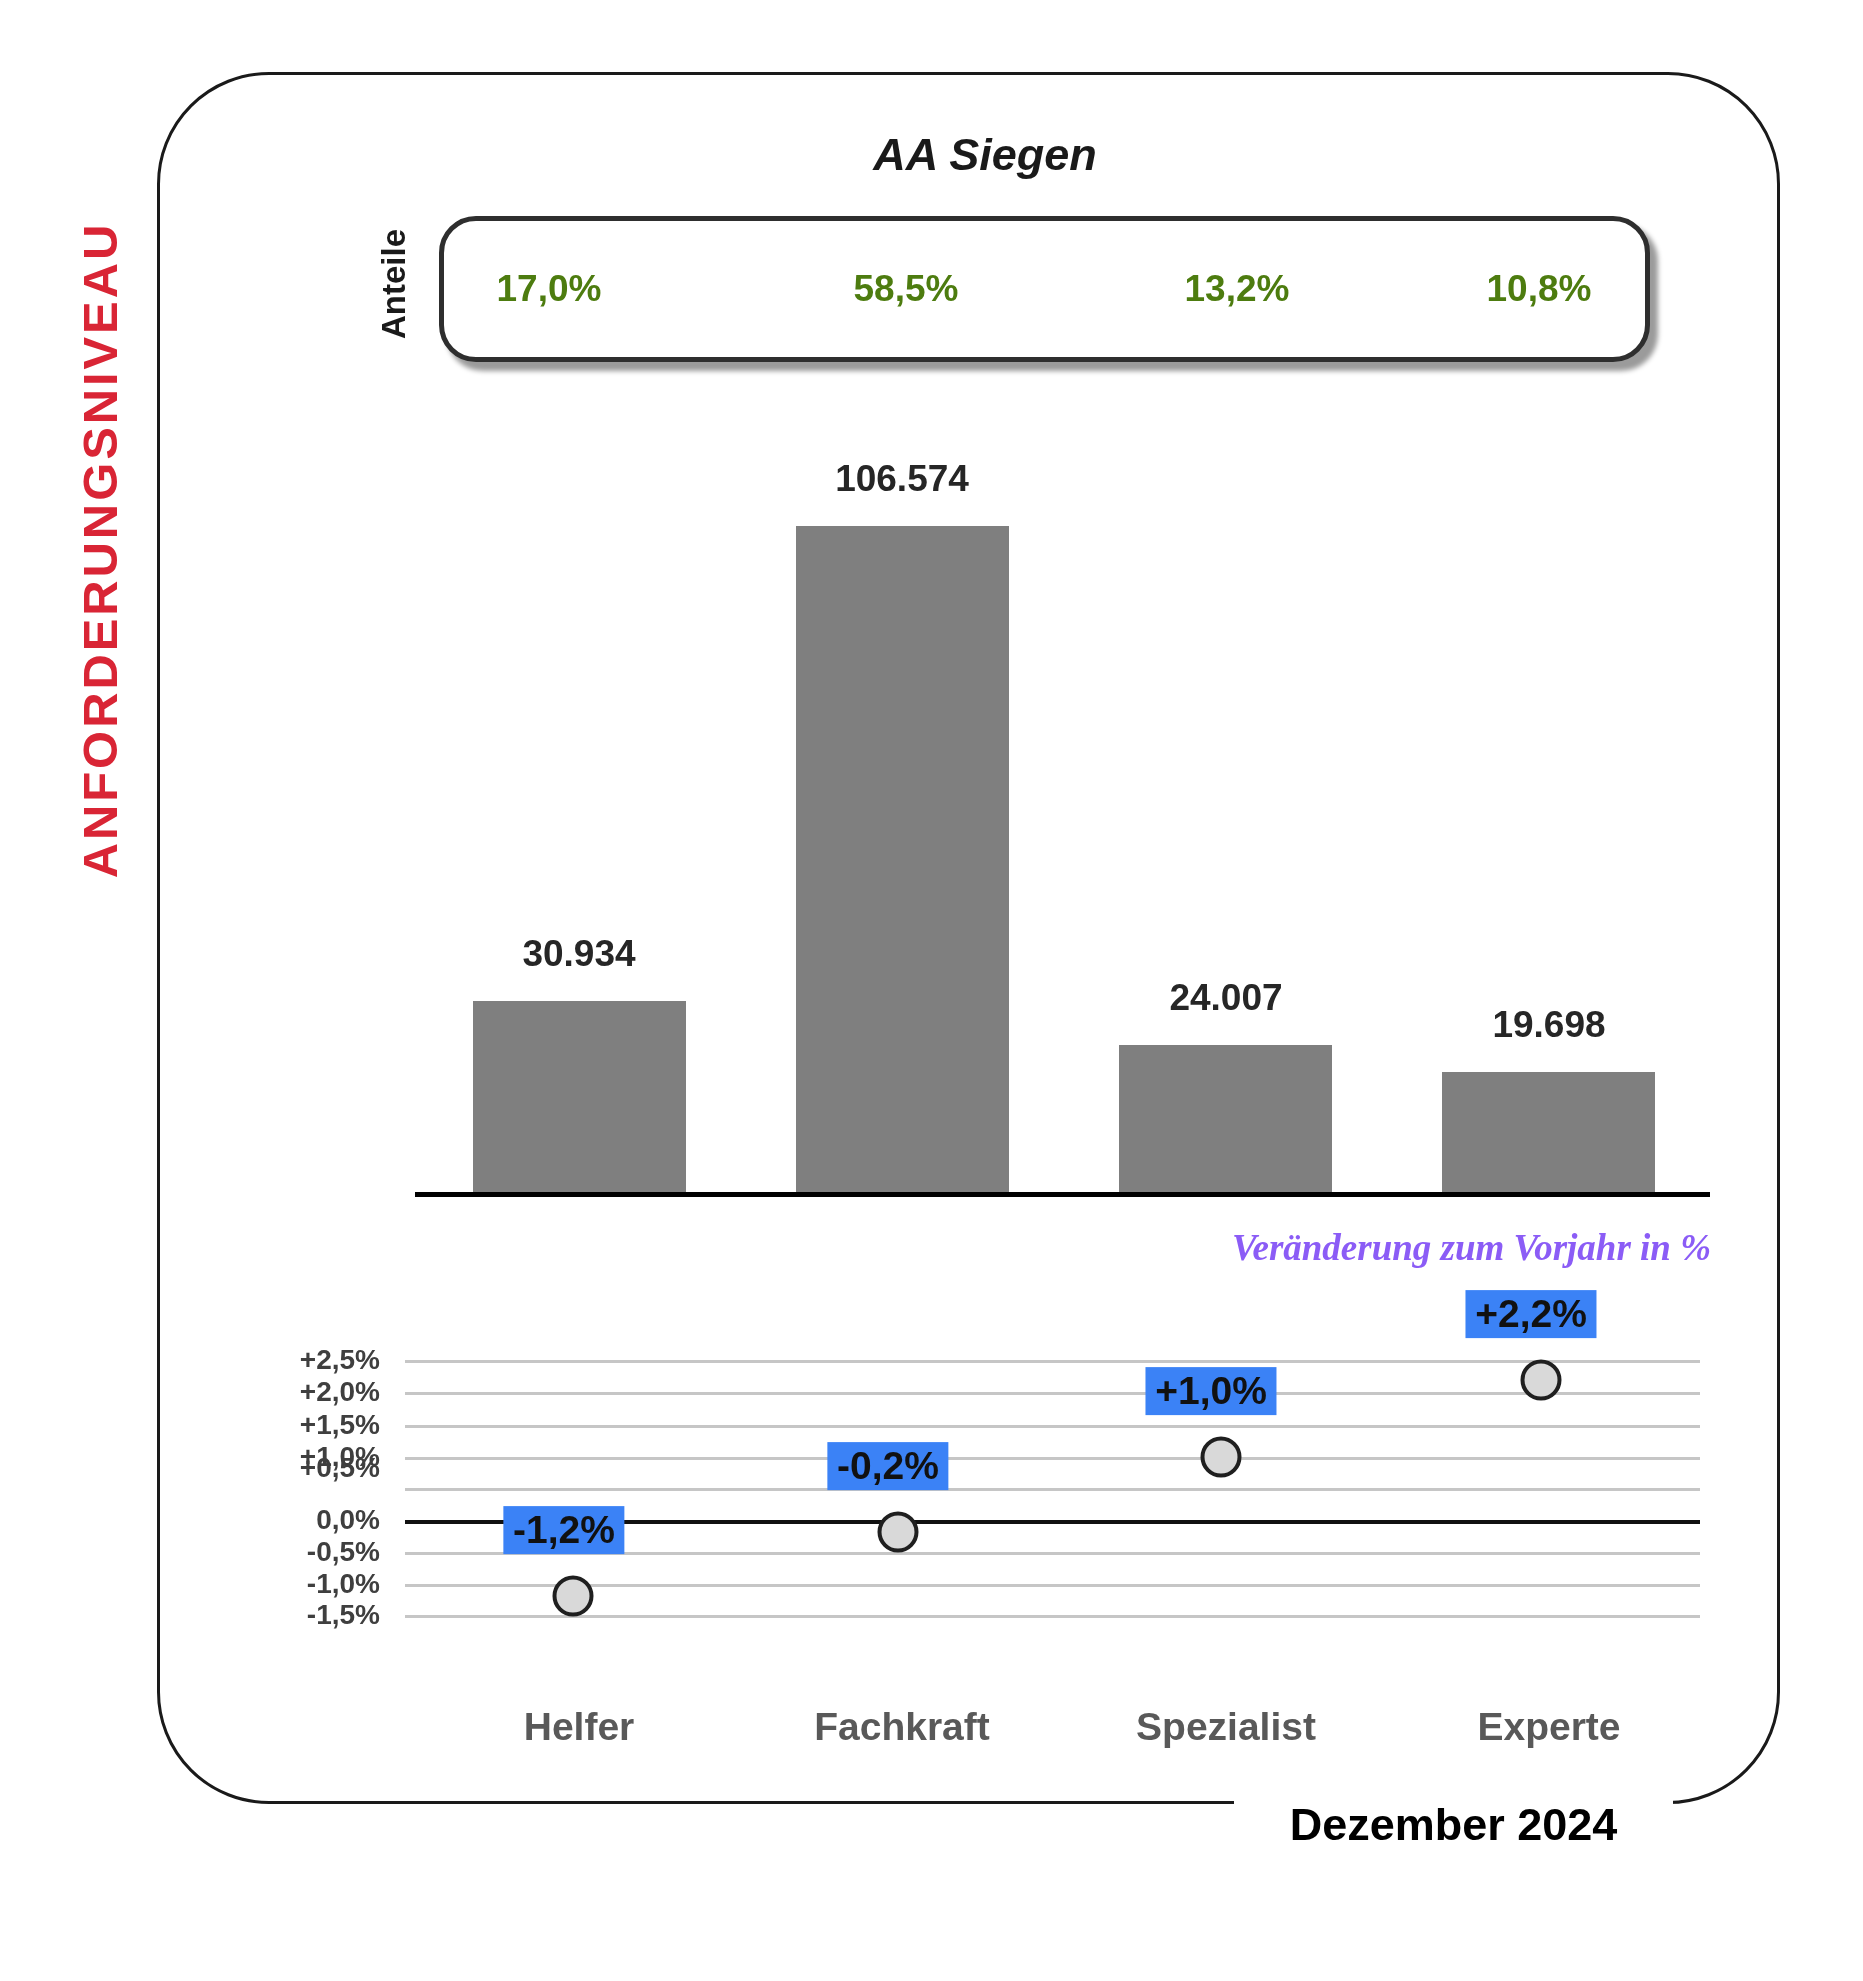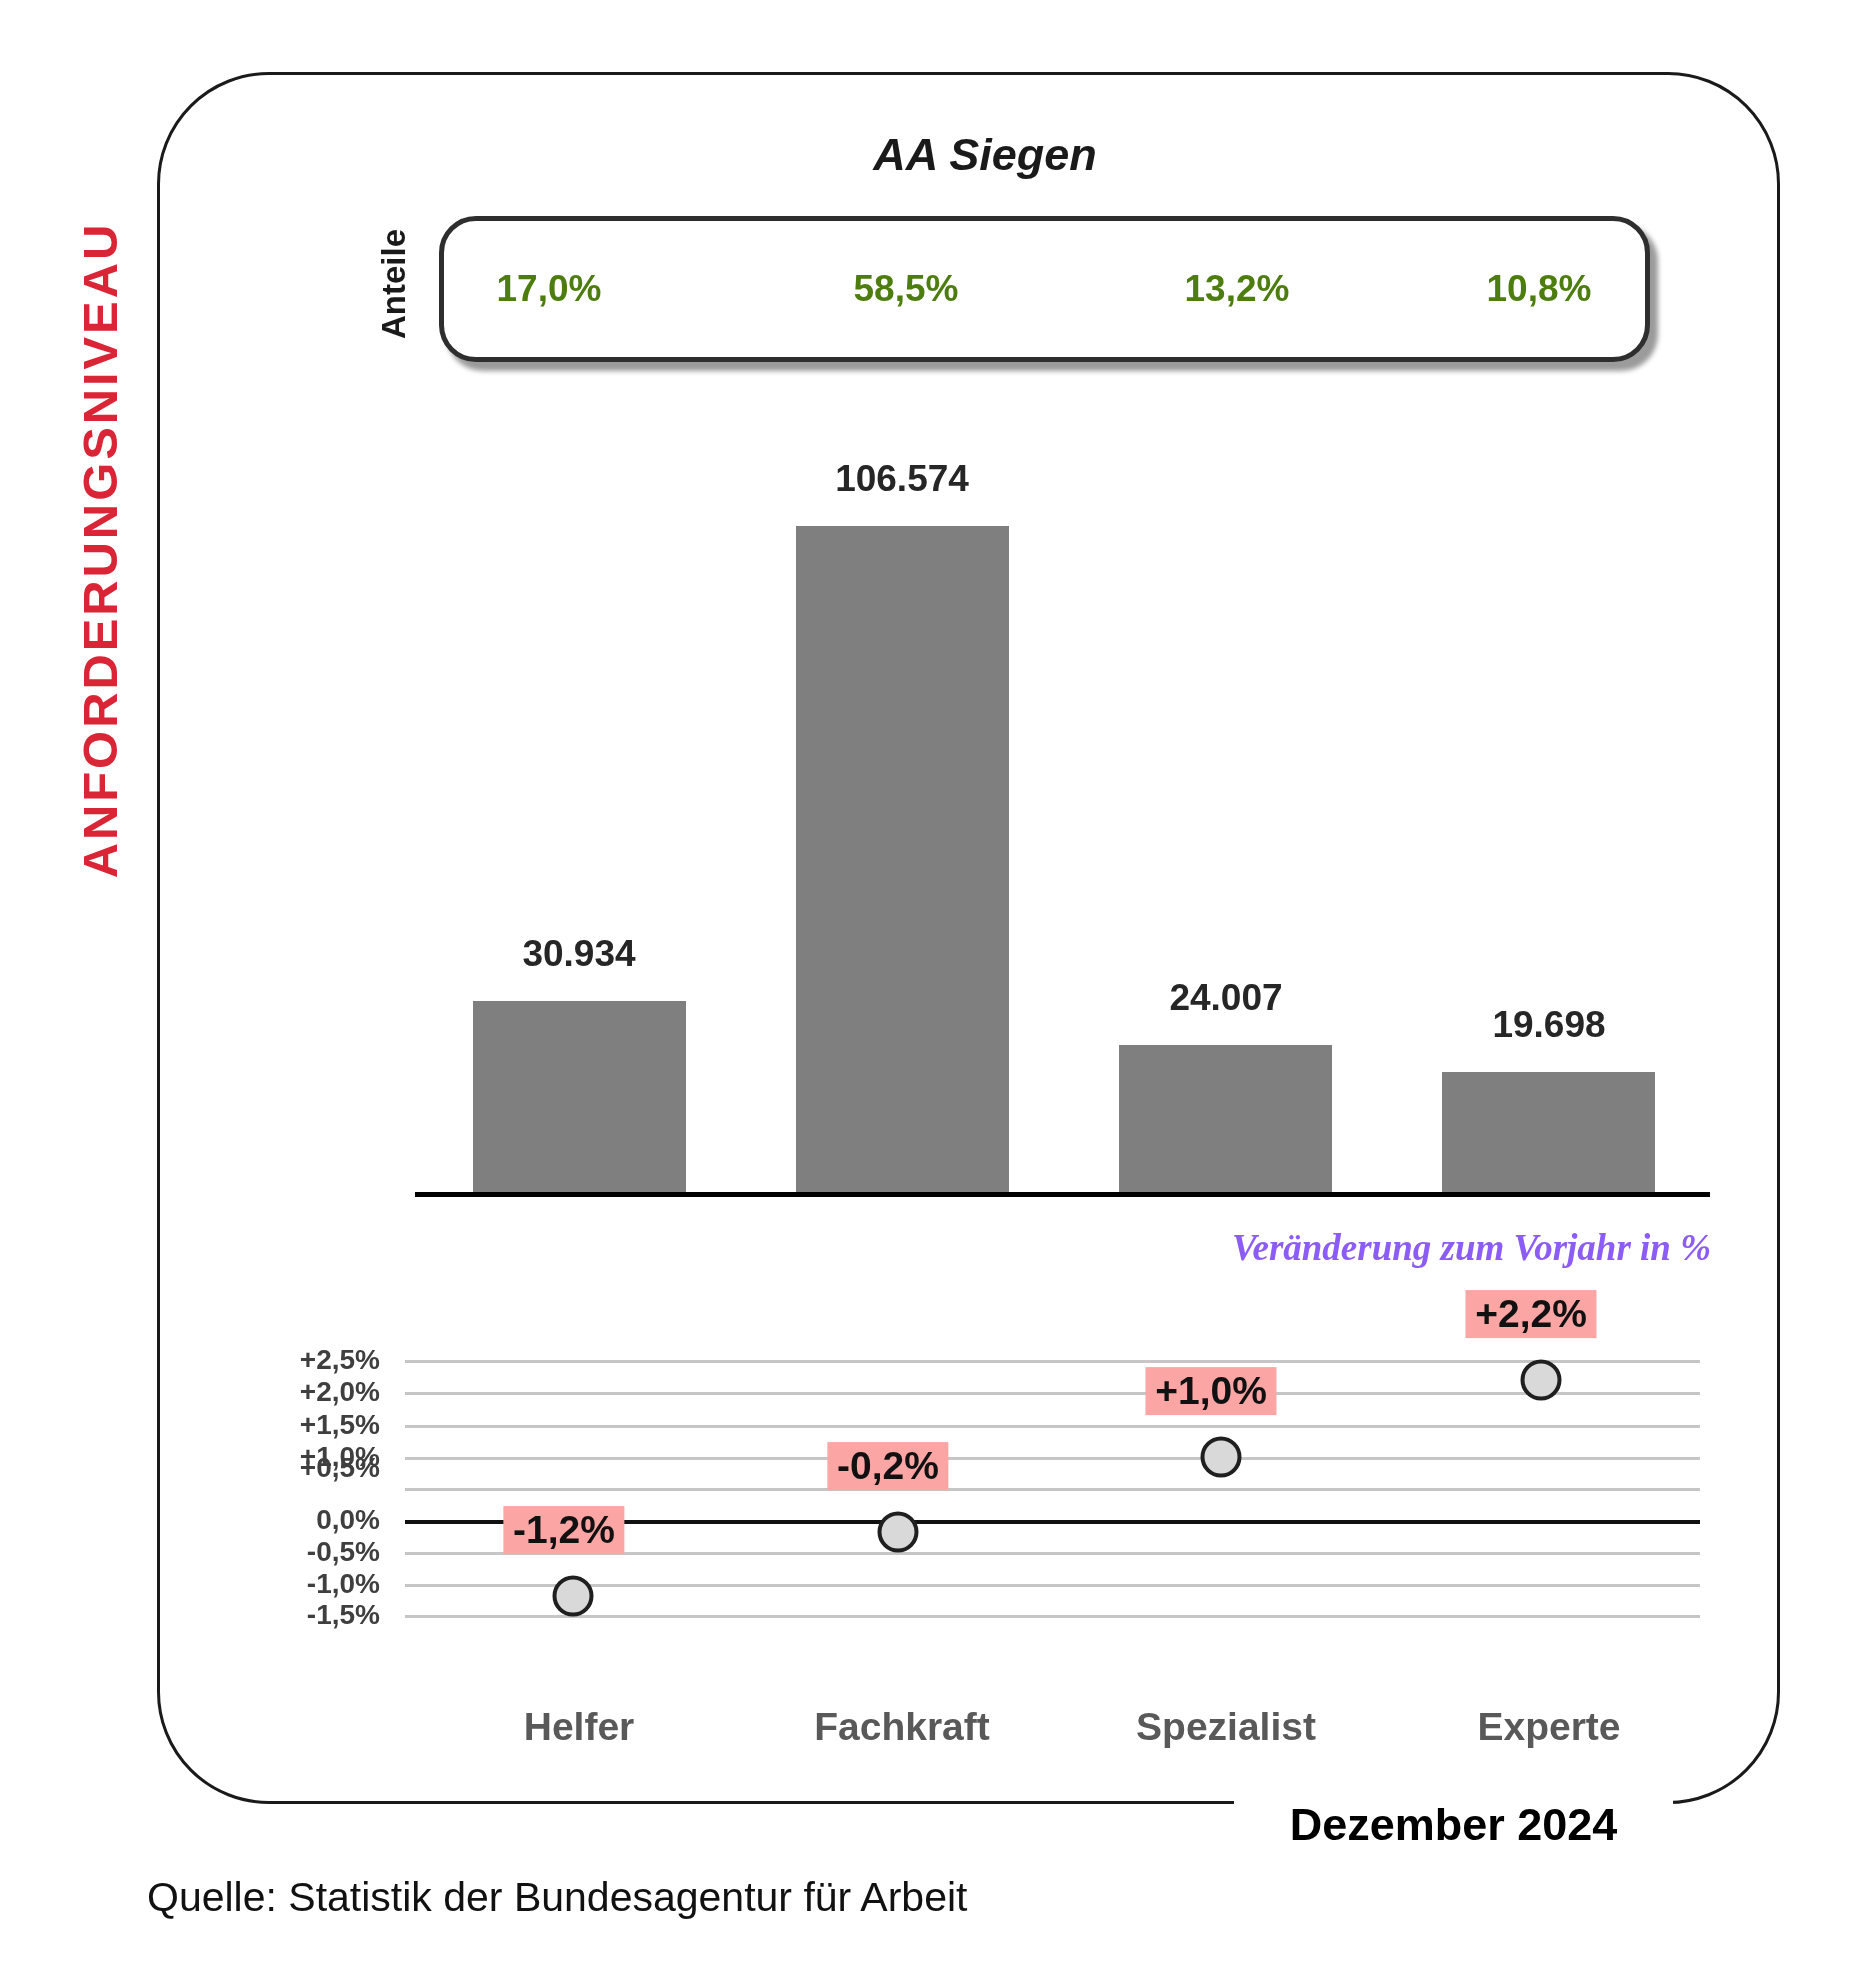--- a/index.html
+++ b/index.html
@@ -23,21 +23,21 @@
   #axis-line{position:absolute;left:415px;top:1192px;width:1295px;height:4.9px;background:#000;}
   #change-title{position:absolute;left:1711px;top:1247px;transform:translate(-100%,-50%);
          font-size:37px;font-weight:bold;font-style:italic;color:#8b5cf6;white-space:nowrap;font-family:Liberation Serif, serif;}
   .gridline{position:absolute;left:405px;width:1295px;height:2.9px;}
   .gridline.zero{height:3.9px;}
   .ytick{position:absolute;right:1483px;transform:translateY(-50%);font-size:28px;font-weight:bold;
          color:#3f3f3f;white-space:nowrap;}
   .point{position:absolute;width:41px;height:41px;border-radius:50%;box-sizing:border-box;
          border:4.9px solid #1f1f1f;transform:translate(-50%,-50%);}
   .point-label{position:absolute;transform:translate(-50%,-50%);font-size:39px;font-weight:bold;
-         color:#111;background:#fca5a5;padding:1.9px 9.7px;white-space:nowrap;z-index:5;}
+         color:#111;background:#3b82f6;padding:1.9px 9.7px;white-space:nowrap;z-index:5;}
   .cat-label{position:absolute;transform:translate(-50%,-50%);font-size:39px;font-weight:bold;
          color:#595959;white-space:nowrap;}
   #period-label{position:absolute;left:1234px;top:1797px;width:439px;height:56px;background:#fff;
          display:flex;align-items:center;justify-content:center;font-size:45px;font-weight:bold;
          color:#000;white-space:nowrap;z-index:6;}
   #source-label{position:absolute;left:147px;top:1897px;transform:translateY(-50%);
          font-size:41px;color:#111;white-space:nowrap;}
 </style>
 </head>
 <body>
@@ -93,15 +93,14 @@
       <div class="point" style="left: 1541px; top: 1380px; background: rgb(217, 217, 217); z-index: 4;"></div>
       <div class="point-label" style="left: 1531px; top: 1314px;">+2,2%</div>
     </div>
   <div id="category-row">
       <div class="cat-label" style="left: 579px; top: 1727px; color: rgb(89, 89, 89);">Helfer</div>
       <div class="cat-label" style="left: 902px; top: 1727px; color: rgb(89, 89, 89);">Fachkraft</div>
       <div class="cat-label" style="left: 1226px; top: 1727px; color: rgb(89, 89, 89);">Spezialist</div>
       <div class="cat-label" style="left: 1549px; top: 1727px; color: rgb(89, 89, 89);">Experte</div>
     </div>
   <div id="period-label">Dezember 2024</div>
-  <div id="source-label">Quelle: Statistik der Bundesagentur für Arbeit</div>
 </div>
 
 
 </body></html>

